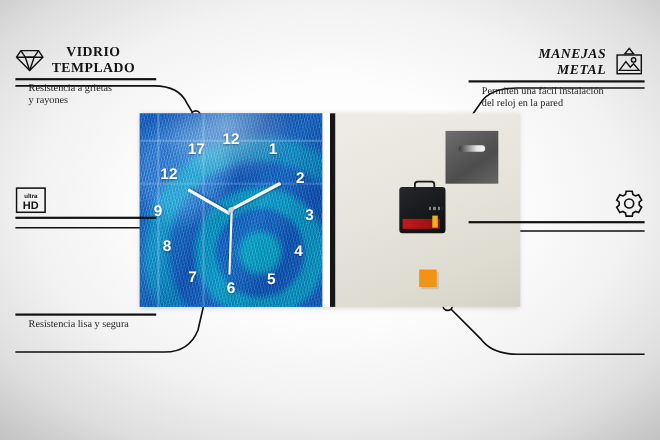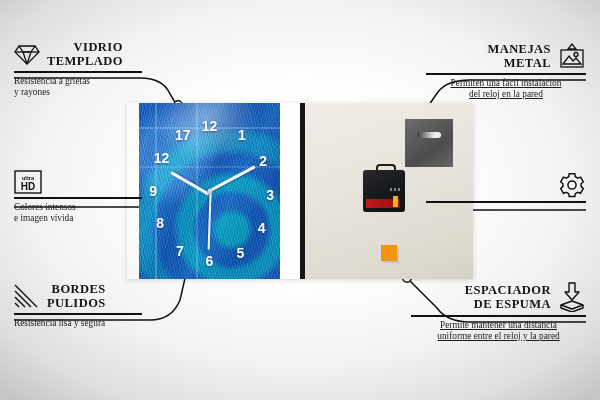--- a/index.html
+++ b/index.html
@@ -13,45 +13,45 @@
     background:
       radial-gradient(ellipse 78% 78% at 50% 46%, #ffffff 0%, #fdfdfd 34%, #f2f2f2 58%, #dedede 78%, #c6c6c6 92%, #bcbcbc 100%);
   }
 
   
   #wires{position:absolute;inset:0;width:600px;height:400px;}
 
   
   .feat{position:absolute;}
   .feat .head{display:flex;align-items:center;gap:7px;}
-  .feat.right .head{flex-direction:row;justify-content:flex-end;}
+  .feat.right .head{flex-direction:row;justify-content:flex-end;font-style:italic;}
   .ttl{
     font-family:"Liberation Serif", serif;
     font-weight:700;font-size:12.5px;line-height:14px;
     letter-spacing:.45px;color:#141414;
     text-transform:uppercase;white-space:pre-line;
   }
-  .feat.left .ttl{text-align:right;font-family:Liberation Serif, serif;}
+  .feat.left .ttl{text-align:center;font-family:Liberation Serif, serif;}
   .feat.right .ttl{text-align:right;}
   .rule{height:1.6px;background:#111;margin-top:3px;}
   .desc{
     font-family:"Liberation Serif", serif;
     font-size:9.3px;line-height:11.2px;color:#1c1c1c;
-    margin-top:3px;white-space:pre-line;
-  }
-  .feat.right .desc{text-align:center;text-decoration:underline;}
+    margin-top:3px;white-space:pre-line;margin-left:12px;
+  }
+  .feat.right .desc{text-align:left;}
   .icon{flex:0 0 auto;display:block;}
 
   
   #photo{
     position:absolute;left:127px;top:103px;width:346px;height:176px;
     box-shadow:0 1px 5px rgba(0,0,0,.16);
   }
   #clockface{
-    position:absolute;left:12px;top:0;width:141px;height:176px;
+    position:absolute;left:0;top:0;width:166px;height:176px;
     overflow:hidden;
     background:
       radial-gradient(circle at 66% 72%, rgba(0,220,200,.50) 0 9%, rgba(0,90,190,.18) 14% 22%, rgba(0,225,205,.42) 26% 33%, rgba(10,70,175,.22) 38% 47%, rgba(0,215,200,.30) 52% 60%, rgba(12,62,165,.20) 66% 100%),
       radial-gradient(circle at 22% 30%, rgba(120,190,255,.55) 0 18%, rgba(40,110,205,.25) 30% 55%, rgba(22,80,180,.12) 70% 100%),
       linear-gradient(118deg,#2b6fc4 0%,#1f63c0 16%,#2f86cf 30%,#1a55ad 46%,#2a78c8 60%,#1b52a8 76%,#2766bb 100%);
   }
   #clockface .stripes{
     position:absolute;inset:0;
     background:repeating-linear-gradient(104deg, rgba(255,255,255,.13) 0 1px, rgba(0,30,90,.16) 1px 2.4px);
     mix-blend-mode:overlay;
@@ -199,37 +199,23 @@
 
   <div class="feat left" style="left:14px;top:170px;width:128px">
     <div class="head">
       <svg class="icon" width="28" height="24" viewBox="0 0 28 24">
         <rect x="1" y="1" width="26" height="22" fill="none" stroke="#111" stroke-width="1.4"></rect>
         <text x="14" y="10" font-family="Liberation Sans, sans-serif" font-size="5.6" font-weight="700" text-anchor="middle" fill="#111">ultra</text>
         <text x="14" y="20" font-family="Liberation Sans, sans-serif" font-size="10" font-weight="700" text-anchor="middle" fill="#111">HD</text>
       </svg>
     </div>
     <div class="rule"></div>
-    <div class="desc">Colores intensos
-e imagen vívida</div>
   </div>
 
   <div class="feat left" style="left:14px;top:282px;width:128px">
-    <div class="head">
-      <svg class="icon" width="26" height="24" viewBox="0 0 26 24">
-        <g stroke="#111" stroke-width="1.5">
-          <path d="M1,1 L23,23"></path>
-            <path d="M1,7 L17,23"></path>
-            <path d="M1,13 L11,23"></path>
-            <path d="M1,19 L5,23"></path>
-        </g>
-      </svg>
-      <div class="ttl">BORDES
-PULIDOS</div>
-    </div>
     <div class="rule"></div>
     <div class="desc">Resistencia lisa y segura</div>
   </div>
 
   <div class="feat right" style="right:14px;top:42px;width:160px">
     <div class="head">
       <div class="ttl">MANEJAS
 METAL</div>
       <svg class="icon" width="28" height="26" viewBox="0 0 28 26">
         <g fill="none" stroke="#111" stroke-width="1.3">
@@ -250,30 +236,14 @@
       <svg class="icon" width="28" height="26" viewBox="0 0 28 28">
         <g fill="none" stroke="#111" stroke-width="1.6">
           <path d="M11,2 h6 l.6,3.1 2.6,1.5 3-1.1 3,5.2 -2.4,2 0,3 2.4,2 -3,5.2 -3-1.1 -2.6,1.5 -.6,3.1 h-6 l-.6-3.1 -2.6-1.5 -3,1.1 -3-5.2 2.4-2 0-3 -2.4-2 3-5.2 3,1.1 2.6-1.5 Z"></path>
           <circle cx="14" cy="14" r="4.4"></circle>
         </g>
       </svg>
     </div>
     <div class="rule"></div>
   </div>
 
-  <div class="feat right" style="right:14px;top:282px;width:175px">
-    <div class="head">
-      <div class="ttl">ESPACIADOR
-DE ESPUMA</div>
-      <svg class="icon" width="28" height="30" viewBox="0 0 28 30">
-        <g fill="none" stroke="#111" stroke-width="1.4" stroke-linejoin="round">
-          <path d="M11,1 h6 v9 h4 l-7,8 -7-8 h4 Z"></path>
-          <path d="M14,19 L3,23 L14,27 L25,23 Z"></path>
-          <path d="M3,23 v3 L14,30 L25,26 v-3"></path>
-        </g>
-      </svg>
-    </div>
-    <div class="rule"></div>
-    <div class="desc">Permite mantener una distancia
-uniforme entre el reloj y la pared</div>
-  </div>
 
 </div>
 
 </body></html>

